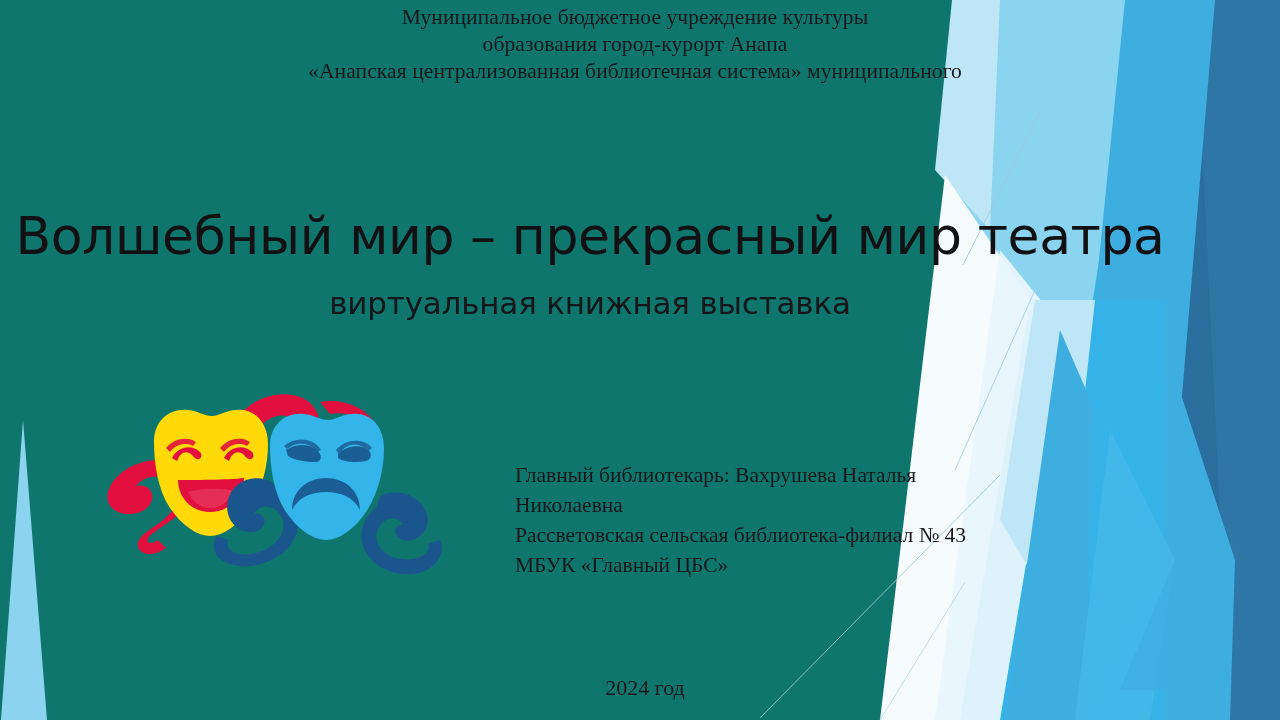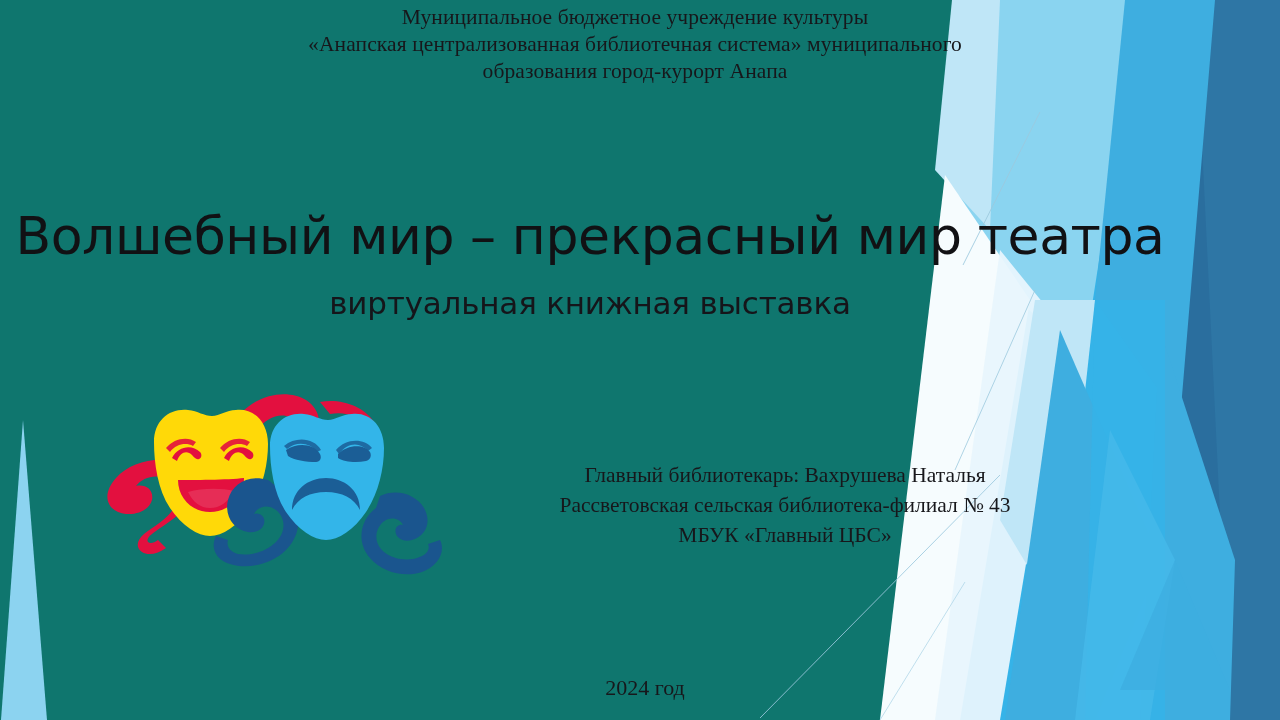--- a/index.html
+++ b/index.html
@@ -77,21 +77,21 @@
     height: 212px;
   }
   .masks svg { display: block; width: 100%; height: 100%; }
 
   
   .credits {
     position: absolute;
     right: 225px;
     top: 460px;
     width: 540px;
-    text-align: center;
+    text-align: left;
     font-family: "Liberation Serif", "DejaVu Serif", serif;
     font-size: 21.5px;
     line-height: 30px;
     color: #17171b;
   }
   .credits .cl { display: block; white-space: nowrap; }
 
   
   .year {
     position: absolute;
@@ -141,22 +141,22 @@
 
       <line x1="1040" y1="112" x2="963" y2="265" stroke="#9CC9DE" stroke-width="1" opacity="0.85"></line>
       <line x1="1035" y1="290" x2="955" y2="470" stroke="#9CC9DE" stroke-width="1" opacity="0.8"></line>
       <line x1="1000" y1="475" x2="760" y2="718" stroke="#9CC9DE" stroke-width="1" opacity="0.85"></line>
       <line x1="965" y1="582" x2="880" y2="720" stroke="#A9D3E6" stroke-width="1" opacity="0.7"></line>
     </svg>
   </div>
 
   <div class="header-block">
     <span class="hl">Муниципальное бюджетное учреждение культуры</span>
+    <span class="hl">образования город-курорт Анапа</span>
     <span class="hl">«Анапская централизованная библиотечная система» муниципального</span>
-    <span class="hl">образования город-курорт Анапа</span>
   </div>
 
   <div class="title-wrap">
     <div class="main-title">Волшебный мир – прекрасный мир театра</div>
     <div class="sub-title">виртуальная книжная выставка</div>
   </div>
 
   <div class="masks">
     <svg viewBox="0 0 356 212" xmlns="http://www.w3.org/2000/svg" aria-hidden="true">
 
@@ -209,19 +209,20 @@
       <path d="M288,112 C304,104 324,110 332,124 C340,138 334,152 320,156
                C312,158 306,155 304,150 C302,144 306,140 311,141 C308,134 298,132 291,138
                C282,146 282,160 292,168 C302,176 318,178 330,172 C336,169 338,164 336,160
                L348,156 C354,168 346,182 330,188 C312,194 290,188 278,174
                C264,158 268,136 284,124 Z" fill="#1A558E"></path>
     </svg>
   </div>
 
   <div class="credits">
     <span class="cl">Главный библиотекарь: Вахрушева Наталья</span>
+    <span class="cl">Николаевна</span>
     <span class="cl">Рассветовская сельская библиотека-филиал № 43</span>
     <span class="cl">МБУК «Главный ЦБС»</span>
   </div>
 
   <div class="year">2024 год</div>
 
 </div>
 
 </body></html>

